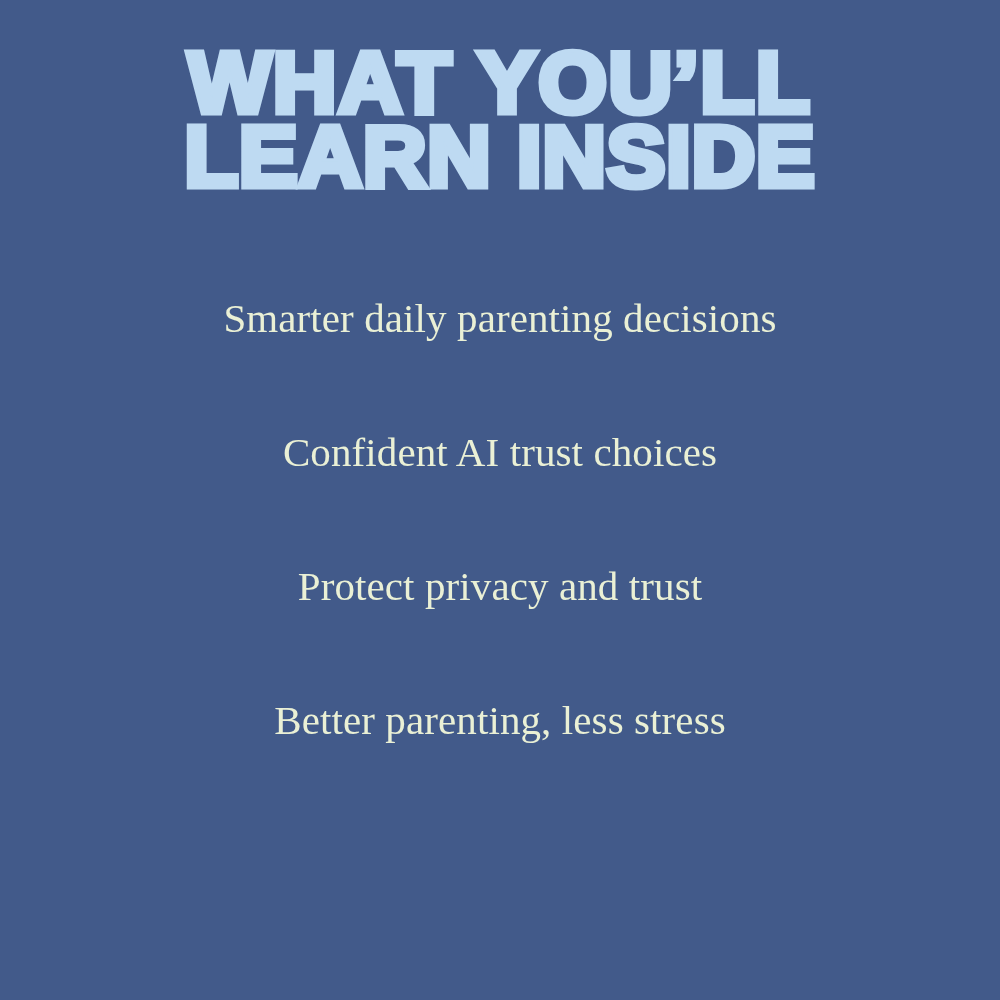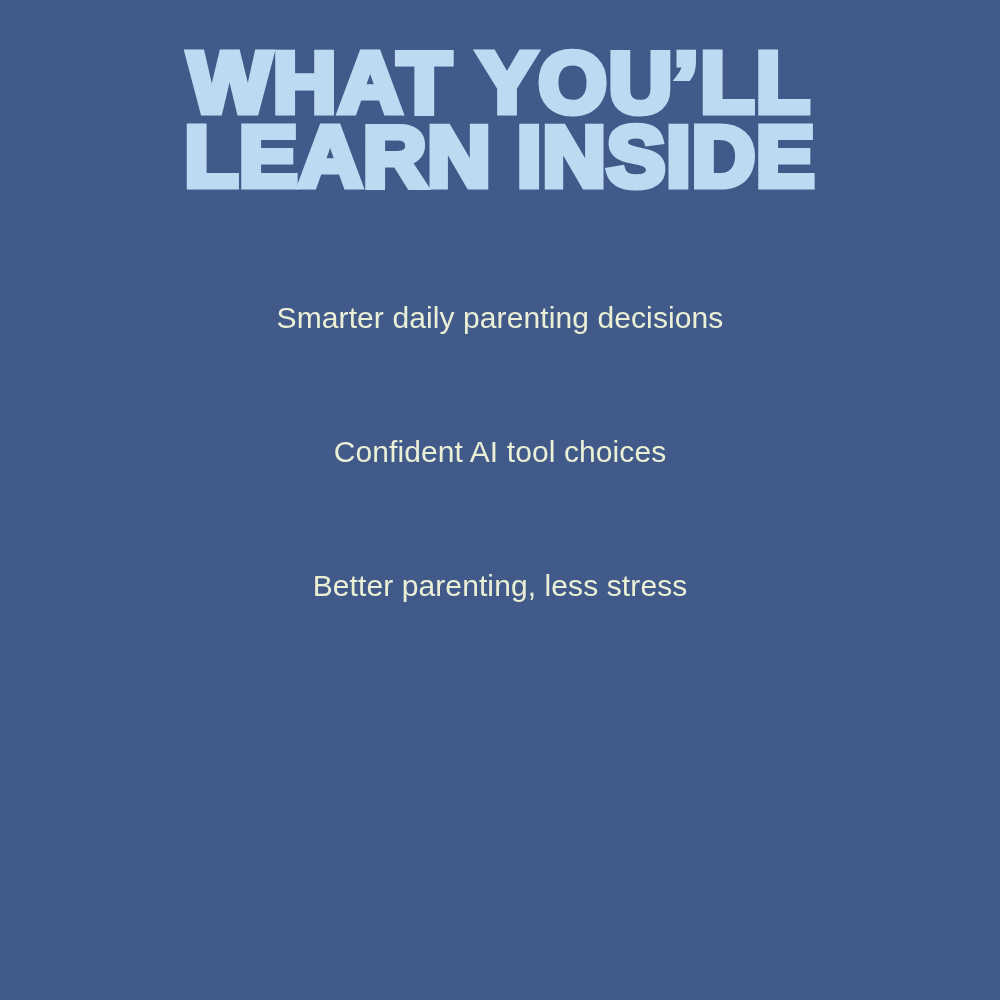--- a/index.html
+++ b/index.html
@@ -69,39 +69,40 @@
     position: absolute;
     top: 258px;
     left: 0;
   }
 
   .benefit-item {
     display: block;
     width: 100%;
     text-align: center;
     color: #EAF0D5;
-    font-family: Liberation Sans, sans-serif;
+    font-family: Liberation Serif, serif;
     font-weight: 400;
-    font-size: 30px;
+    font-size: 41px;
     line-height: 48px;
     letter-spacing: 0.1px;
     height: 134px;
     padding-top: 36px;
     box-sizing: border-box;
   }
 </style>
 </head>
 <body>
 
 <div class="poster">
 
   <div class="heading">
     <span class="heading-line heading-line-1">WHAT YOU’LL</span>
     <span class="heading-line heading-line-2">LEARN INSIDE</span>
   </div>
 
   <ul class="benefits">
     <li class="benefit-item">Smarter daily parenting decisions</li>
-    <li class="benefit-item">Confident AI tool choices</li>
+    <li class="benefit-item">Confident AI trust choices</li>
+    <li class="benefit-item">Protect privacy and trust</li>
     <li class="benefit-item">Better parenting, less stress</li>
   </ul>
 
 </div>
 
 </body></html>

